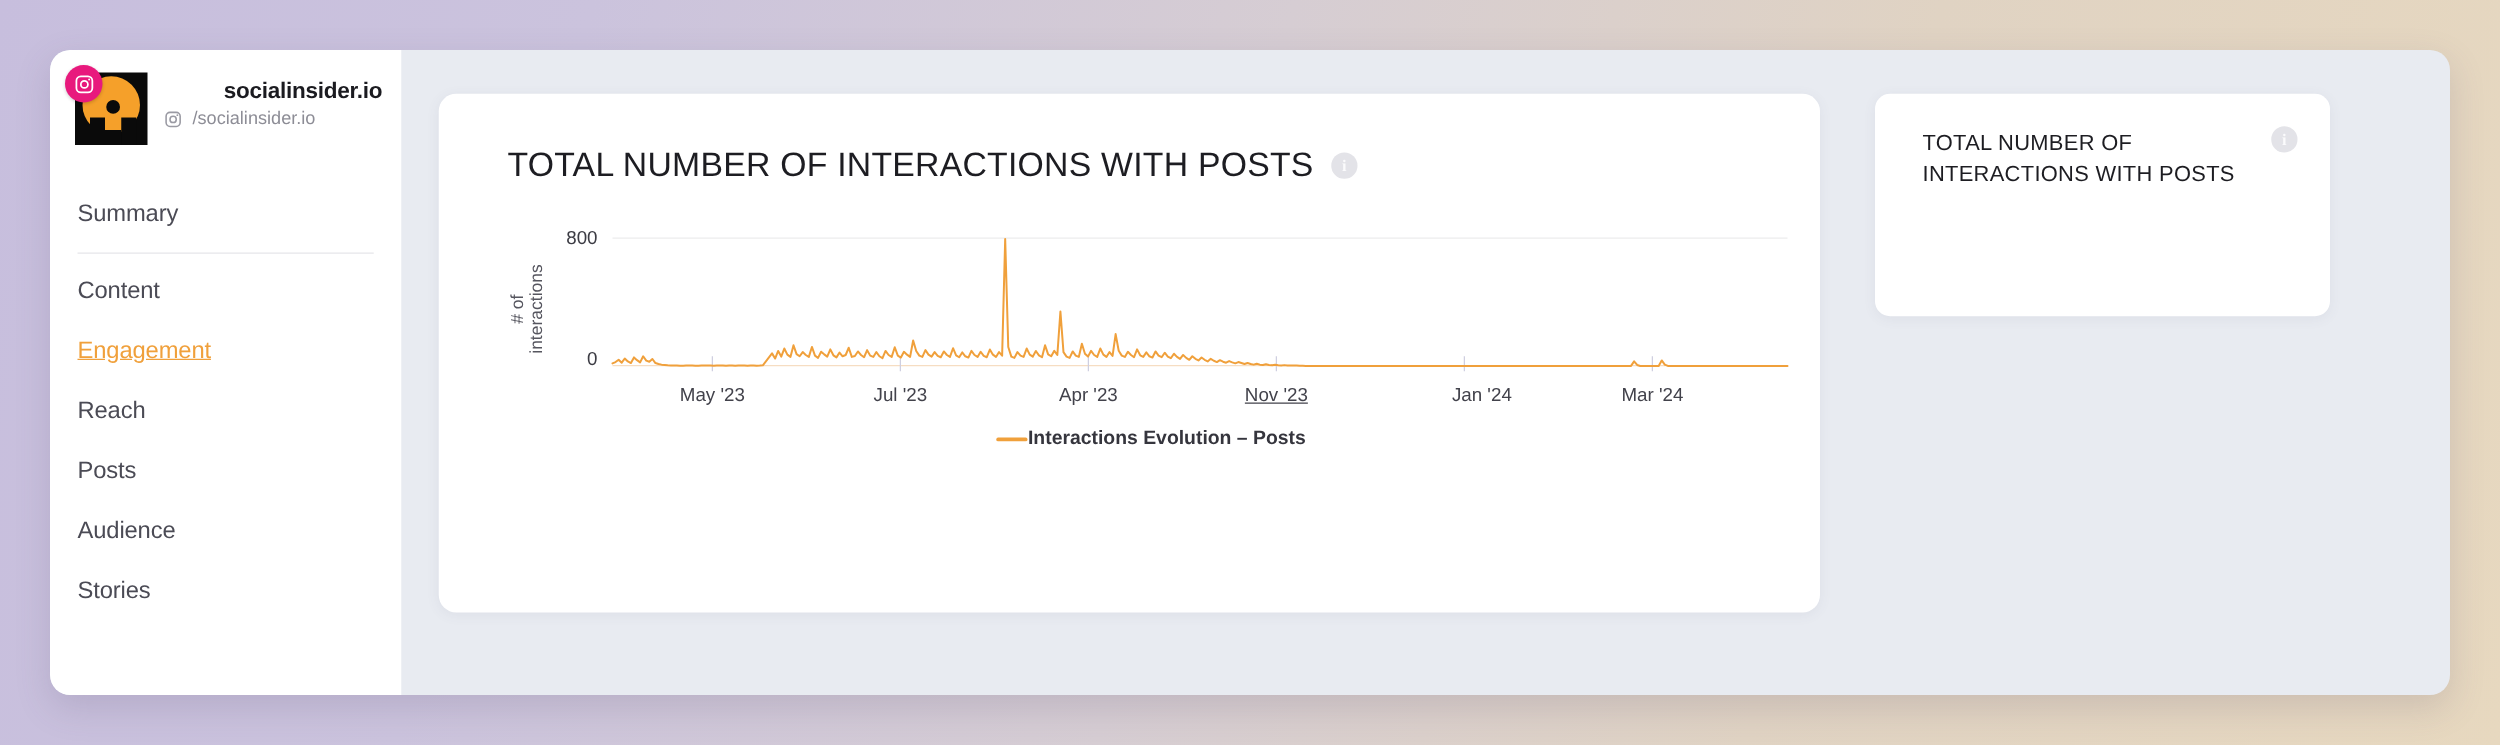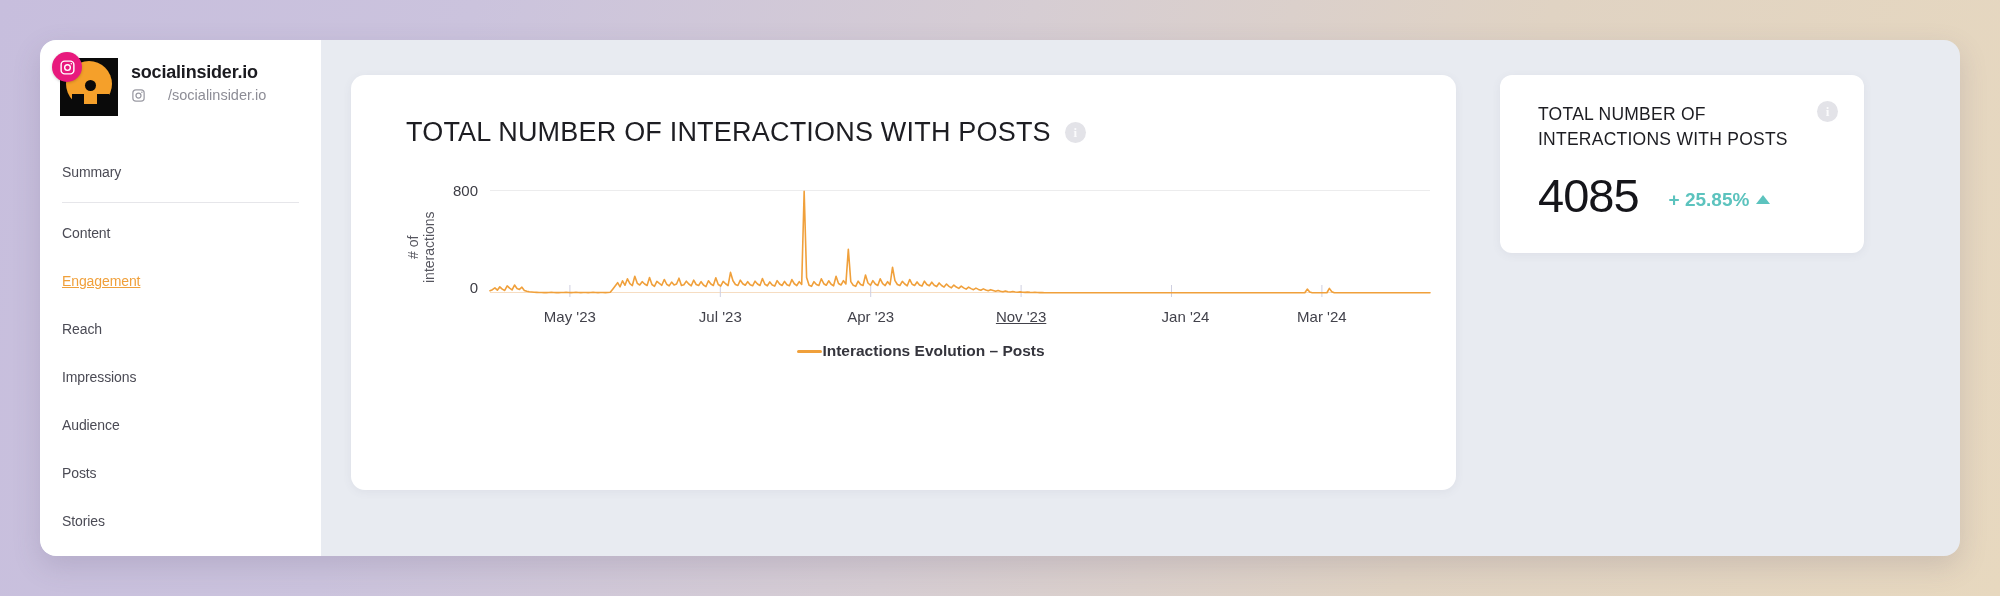--- a/index.html
+++ b/index.html
@@ -57,31 +57,31 @@
   .ig-badge {
     position: absolute; left: -8px; top: -6px;
     width: 30px; height: 30px; border-radius: 50%;
     background: #e8197d;
     display: flex; align-items: center; justify-content: center;
     box-shadow: 0 1px 3px rgba(0,0,0,.2);
   }
   .ig-badge svg { width: 17px; height: 17px; }
   .profile-text { padding-left: 13px; padding-top: 4px; }
   .profile-name {
-    font-size: 18px; font-weight: 700; color: #1b1b20; letter-spacing: -.2px;
+    font-size: 18px; font-weight: 700; color: #1b1b20; letter-spacing: -.2px; margin-left: 48px;
   }
   .profile-handle {
-    display: flex; align-items: center; gap: 22px;
+    display: flex; align-items: center; gap: 8px;
     font-size: 14.5px; color: #8d8d96; margin-top: 4px;
   }
   .profile-handle svg { width: 15px; height: 15px; flex: 0 0 15px; }
 
   .nav { margin-top: 24px; }
   .nav-item {
-    font-size: 14px; color: #4b4b55; padding: 0 0 0 22px;
+    font-size: 19px; color: #4b4b55; padding: 0 0 0 22px;
     height: 48px; display: flex; align-items: center; letter-spacing: -.1px;
     cursor: pointer;
   }
   .nav-item.active { color: #f0a03b; text-decoration: underline; }
   .nav-sep { height: 1px; background: #e6e6ea; margin: 6px 22px 6px 22px; }
 
   
   .main {
     flex: 1; position: relative; padding: 35px 0 0 30px;
     display: flex; gap: 0;
@@ -210,23 +210,22 @@
         </div>
       </div>
     </div>
 
     <div class="nav">
       <div class="nav-item">Summary</div>
       <div class="nav-sep"></div>
       <div class="nav-item">Content</div>
       <div class="nav-item active">Engagement</div>
       <div class="nav-item">Reach</div>
-      <div class="nav-item">Impressions</div>
+      <div class="nav-item">Posts</div>
       <div class="nav-item">Audience</div>
-      <div class="nav-item">Posts</div>
       <div class="nav-item">Stories</div>
     </div>
   </div>
 
   <div class="main">
 
     <div class="chart-card">
       <div class="chart-title-row">
         <div class="chart-title">TOTAL NUMBER OF INTERACTIONS WITH POSTS</div>
         <div class="info-icon">i</div>
@@ -263,23 +262,16 @@
         <div class="legend">
           <div class="legend-line"></div>
           <div class="legend-label">Interactions Evolution – Posts</div>
         </div>
       </div>
     </div>
 
     <div class="kpi-card">
       <div class="kpi-title">TOTAL NUMBER OF INTERACTIONS WITH POSTS</div>
       <div class="kpi-info">i</div>
-      <div class="kpi-bottom">
-        <div class="kpi-value">4085</div>
-        <div class="kpi-delta">
-          <span>+ 25.85%</span>
-          <span class="arrow"></span>
-        </div>
-      </div>
     </div>
 
   </div>
 </div>
 
 </body></html>

